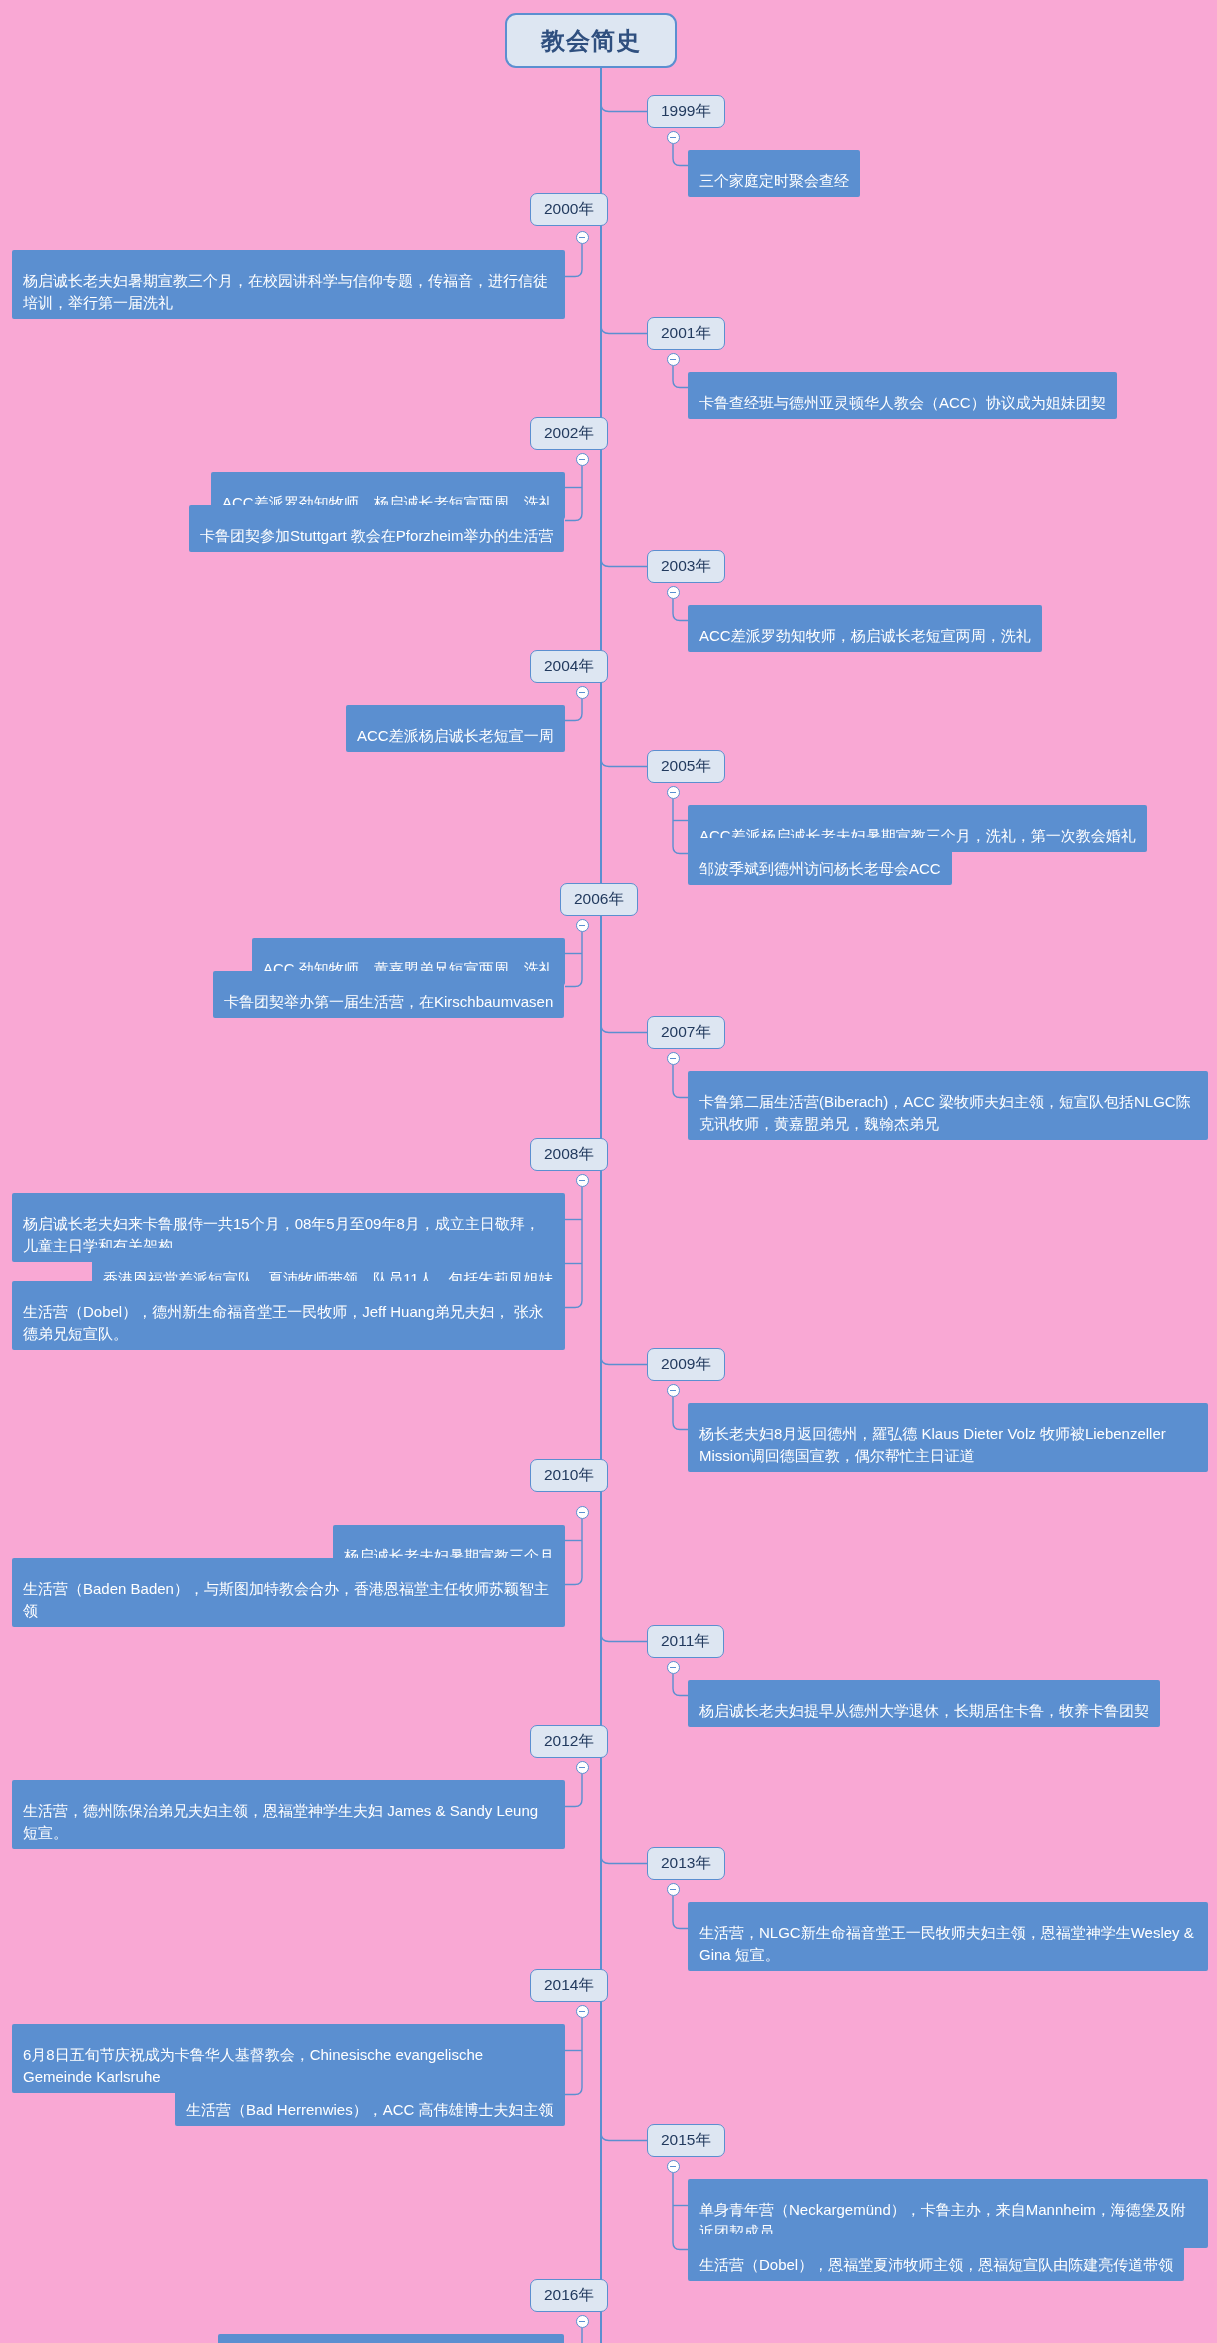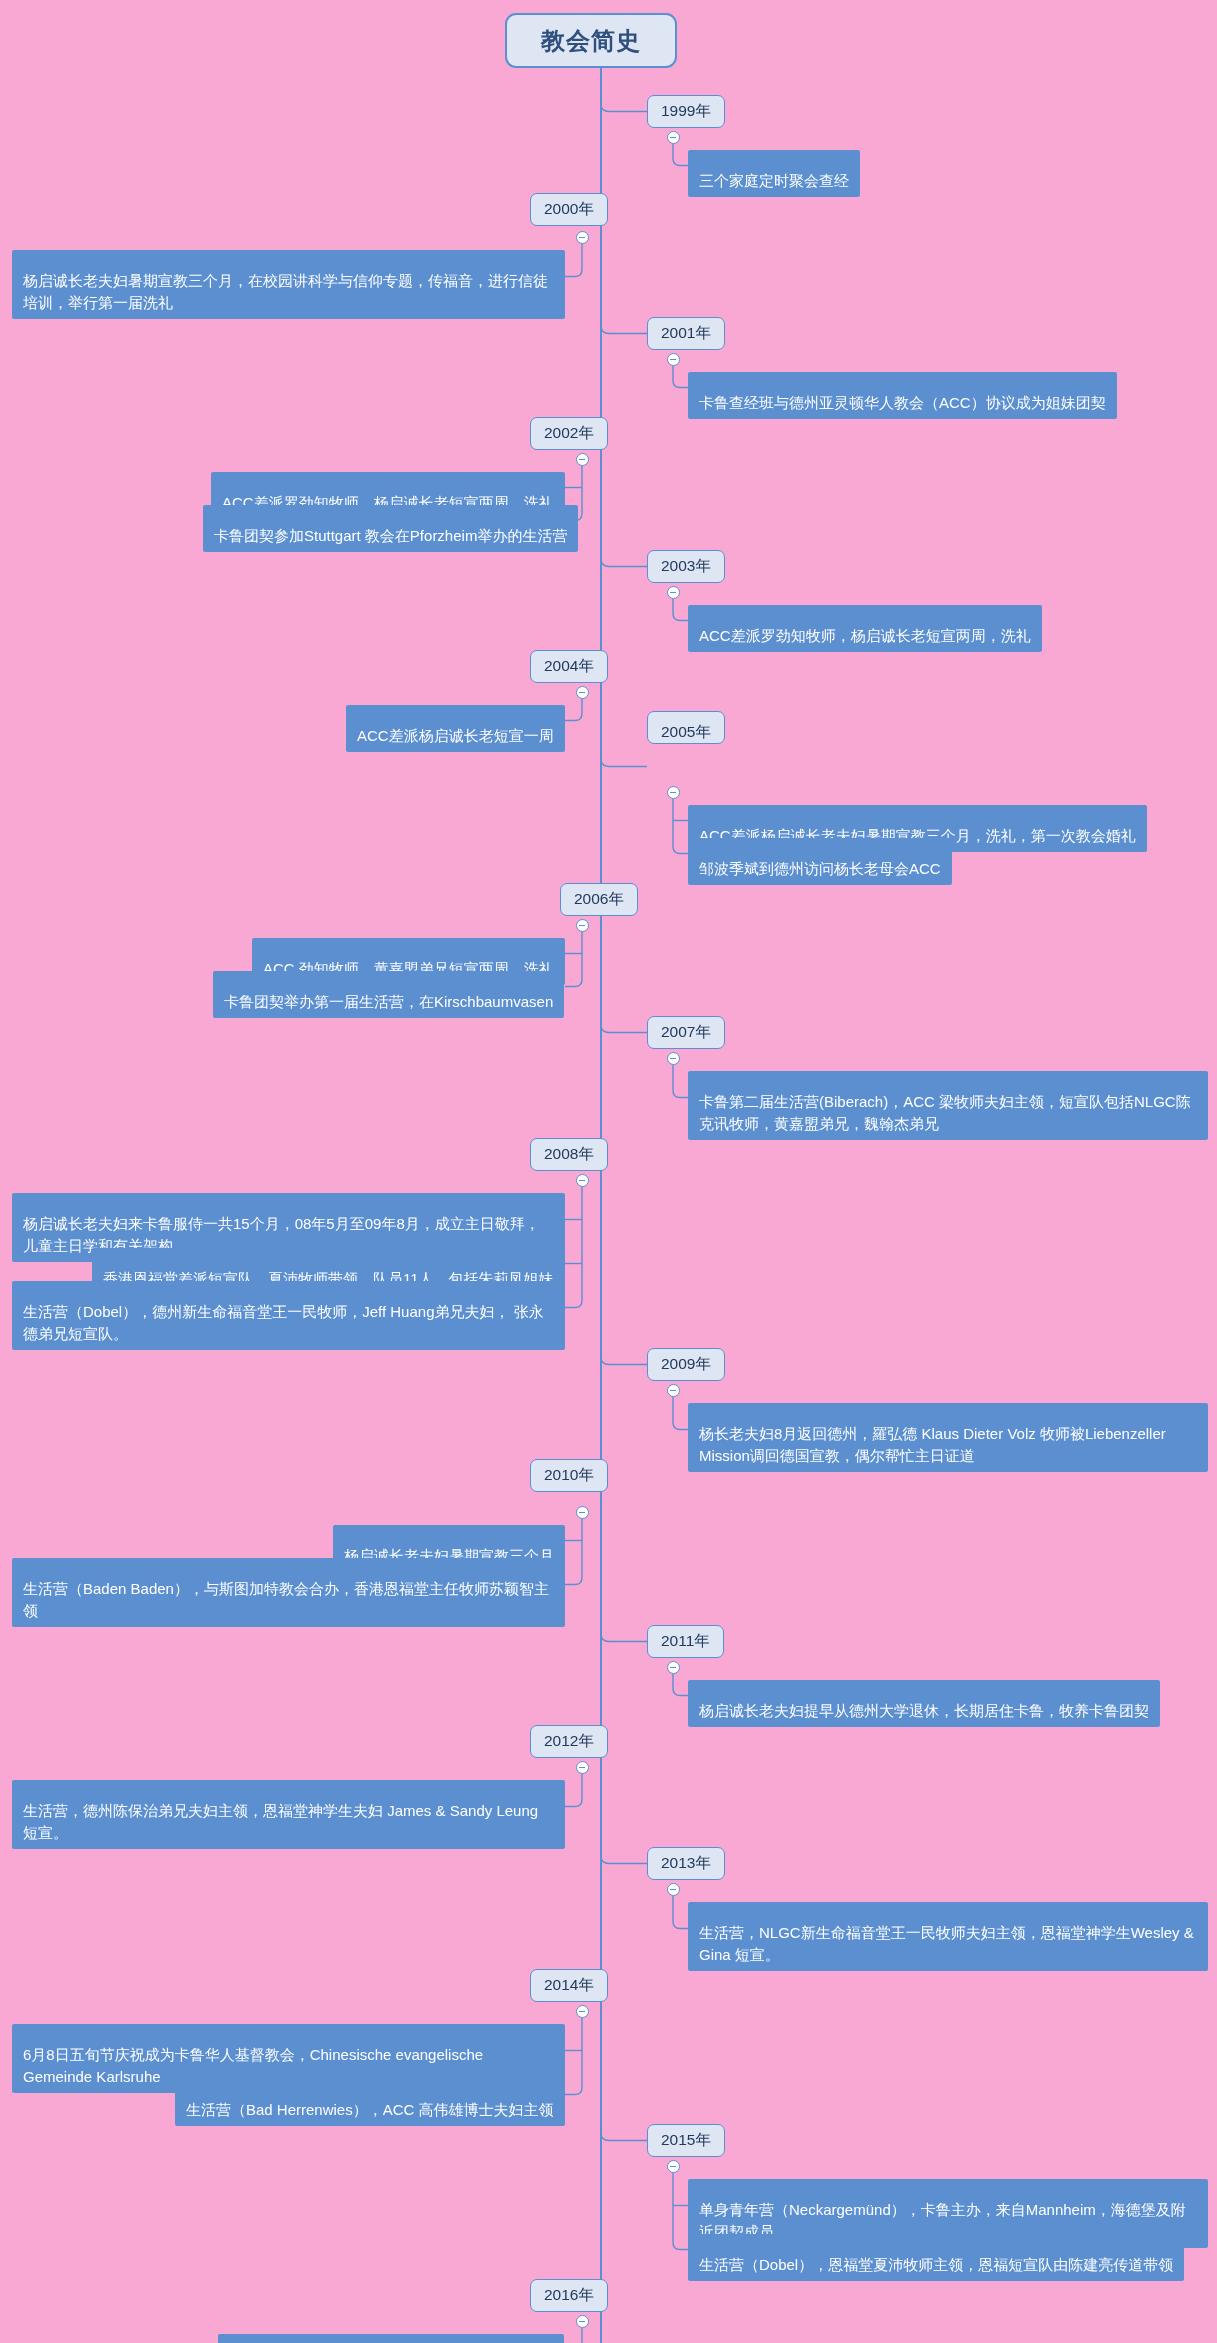--- a/index.html
+++ b/index.html
@@ -171,32 +171,32 @@
       <div class="year-node" style="top: 317px; left: 647px;">
         <span>2001年</span>
       </div>
       <div class="toggle" style="left: 666.5px; top: 353px;"></div>
       <div class="leaf-node" style="max-width: 520px; top: 372px; left: 688px;">卡鲁查经班与德州亚灵顿华人教会（ACC）协议成为姐妹团契</div>
       <div class="year-node" style="top: 417px; left: 530px; visibility: visible;">
         <span>2002年</span>
       </div>
       <div class="toggle" style="left: 575.5px; top: 453px;"></div>
       <div class="leaf-node left" style="max-width: 553px; top: 472px; left: 211px;">ACC差派罗劲知牧师，杨启诚长老短宣两周，洗礼</div>
-      <div class="leaf-node left" style="max-width: 553px; top: 505px; left: 203px;">卡鲁团契参加Stuttgart 教会在Pforzheim举办的生活营</div>
+      <div class="leaf-node left" style="max-width: 553px; top: 505px; left: 189px;">卡鲁团契参加Stuttgart 教会在Pforzheim举办的生活营</div>
       <div class="year-node" style="top: 550px; left: 647px;">
         <span>2003年</span>
       </div>
       <div class="toggle" style="left: 666.5px; top: 586px;"></div>
       <div class="leaf-node" style="max-width: 520px; top: 605px; left: 688px;">ACC差派罗劲知牧师，杨启诚长老短宣两周，洗礼</div>
       <div class="year-node" style="top: 650px; left: 530px; visibility: visible;">
         <span>2004年</span>
       </div>
       <div class="toggle" style="left: 575.5px; top: 686px;"></div>
       <div class="leaf-node left" style="max-width: 553px; top: 705px; left: 346px;">ACC差派杨启诚长老短宣一周</div>
-      <div class="year-node" style="top: 711px; left: 647px; align-items: flex-end;">
+      <div class="year-node" style="top: 750px; left: 647px;">
         <span>2005年</span>
       </div>
       <div class="toggle" style="left: 666.5px; top: 786px;"></div>
       <div class="leaf-node" style="max-width: 520px; top: 805px; left: 688px;">ACC差派杨启诚长老夫妇暑期宣教三个月，洗礼，第一次教会婚礼</div>
       <div class="leaf-node" style="max-width: 520px; top: 838px; left: 688px;">邹波季斌到德州访问杨长老母会ACC</div>
       <div class="year-node" style="top: 883px; left: 560px; visibility: visible;">
         <span>2006年</span>
       </div>
       <div class="toggle" style="left: 575.5px; top: 919px;"></div>
       <div class="leaf-node left" style="max-width: 553px; top: 938px; left: 252px;">ACC 劲知牧师，黄嘉盟弟兄短宣两周，洗礼</div>

